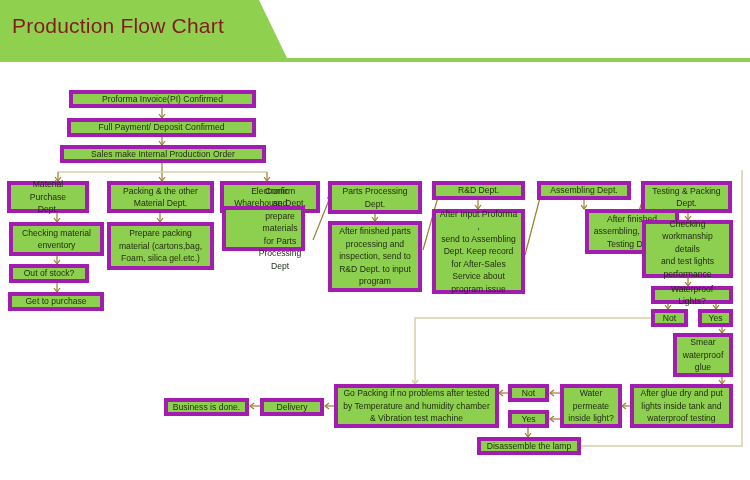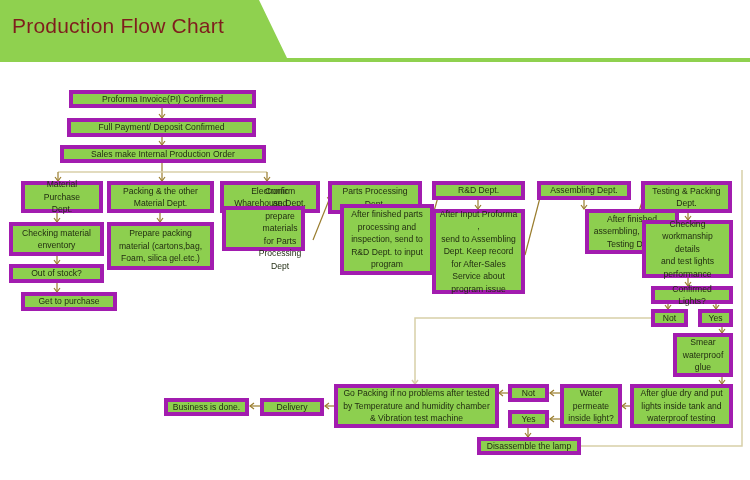--- a/index.html
+++ b/index.html
@@ -93,32 +93,32 @@
   <div class="node" style="left:69px;top:90px;width:187px;height:18px;">
       <span>Proforma Invoice(PI) Confirmed</span>
     </div>
   <div class="node" style="left:67px;top:118px;width:189px;height:19px;">
       <span>Full Payment/ Deposit Confirmed</span>
     </div>
   <div class="node" style="left:60px;top:145px;width:206px;height:18px;">
       <span>Sales make Internal Production Order</span>
     </div>
 
-  <div class="node" style="left:21px;top:181px;width:82px;height:32px;text-align:center;">
+  <div class="node" style="left:7px;top:181px;width:82px;height:32px;text-align:center;">
       <span>Material Purchase
 Dept.</span>
     </div>
   <div class="node" style="left:9px;top:222px;width:95px;height:34px;">
       <span>Checking material
 enventory</span>
     </div>
-  <div class="node" style="left:9px;top:264px;width:95px;height:19px;">
+  <div class="node" style="left:9px;top:264px;width:80px;height:19px;">
       <span>Out of stock?</span>
     </div>
-  <div class="node" style="left:21px;top:292px;width:96px;height:19px;">
+  <div class="node" style="left:8px;top:292px;width:96px;height:19px;">
       <span>Get to purchase</span>
     </div>
 
   <div class="node" style="left:107px;top:222px;width:107px;height:48px;">
       <span>Prepare packing
 material (cartons,bag,
 Foam, silica gel.etc.)</span>
     </div>
   <div class="node" style="left:107px;top:181px;width:107px;height:32px;">
       <span>Packing &amp; the other
@@ -132,21 +132,21 @@
   <div class="node" style="left:222px;top:206px;width:83px;height:45px;padding-left:36px;">
       <span>Confirm and prepare
 materials for Parts
 Processing Dept</span>
     </div>
 
   <div class="node" style="left:328px;top:181px;width:94px;height:33px;">
       <span>Parts Processing
 Dept.</span>
     </div>
-  <div class="node" style="left:328px;top:204px;width:94px;height:71px;margin-left:12px;">
+  <div class="node" style="left:328px;top:221px;width:94px;height:71px;">
       <span>After finished parts
 processing and
 inspection, send to
 R&amp;D Dept. to input
 program</span>
     </div>
 
   <div class="node" style="left:432px;top:181px;width:93px;height:19px;">
       <span>R&amp;D Dept.</span>
     </div>
@@ -172,21 +172,21 @@
       <span>Testing &amp; Packing
 Dept.</span>
     </div>
   <div class="node" style="left:642px;top:220px;width:91px;height:58px;">
       <span>Checking
 workmanship details
 and test lights
 performance</span>
     </div>
   <div class="node" style="left:651px;top:286px;width:82px;height:18px;">
-      <span>Confirmed  Lights?</span>
+      <span>Waterproof  Lights?</span>
     </div>
   <div class="node" style="left:651px;top:309px;width:37px;height:18px;">
       <span>Not</span>
     </div>
   <div class="node" style="left:698px;top:309px;width:35px;height:18px;">
       <span>Yes</span>
     </div>
   <div class="node" style="left:673px;top:333px;width:60px;height:44px;">
       <span>Smear
 waterproof

